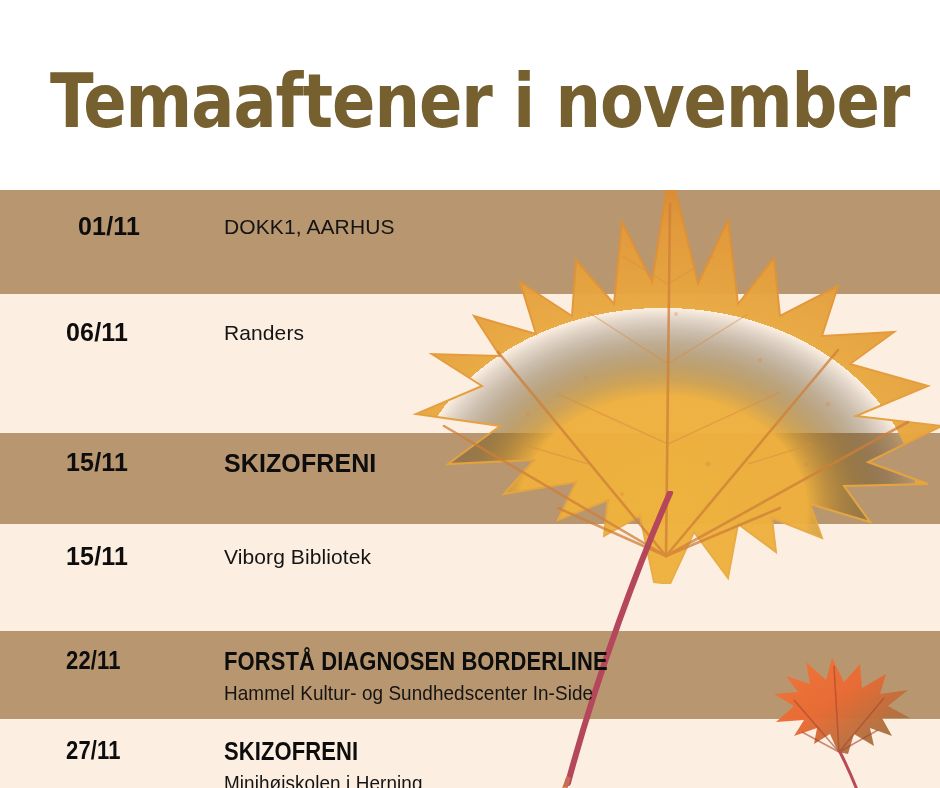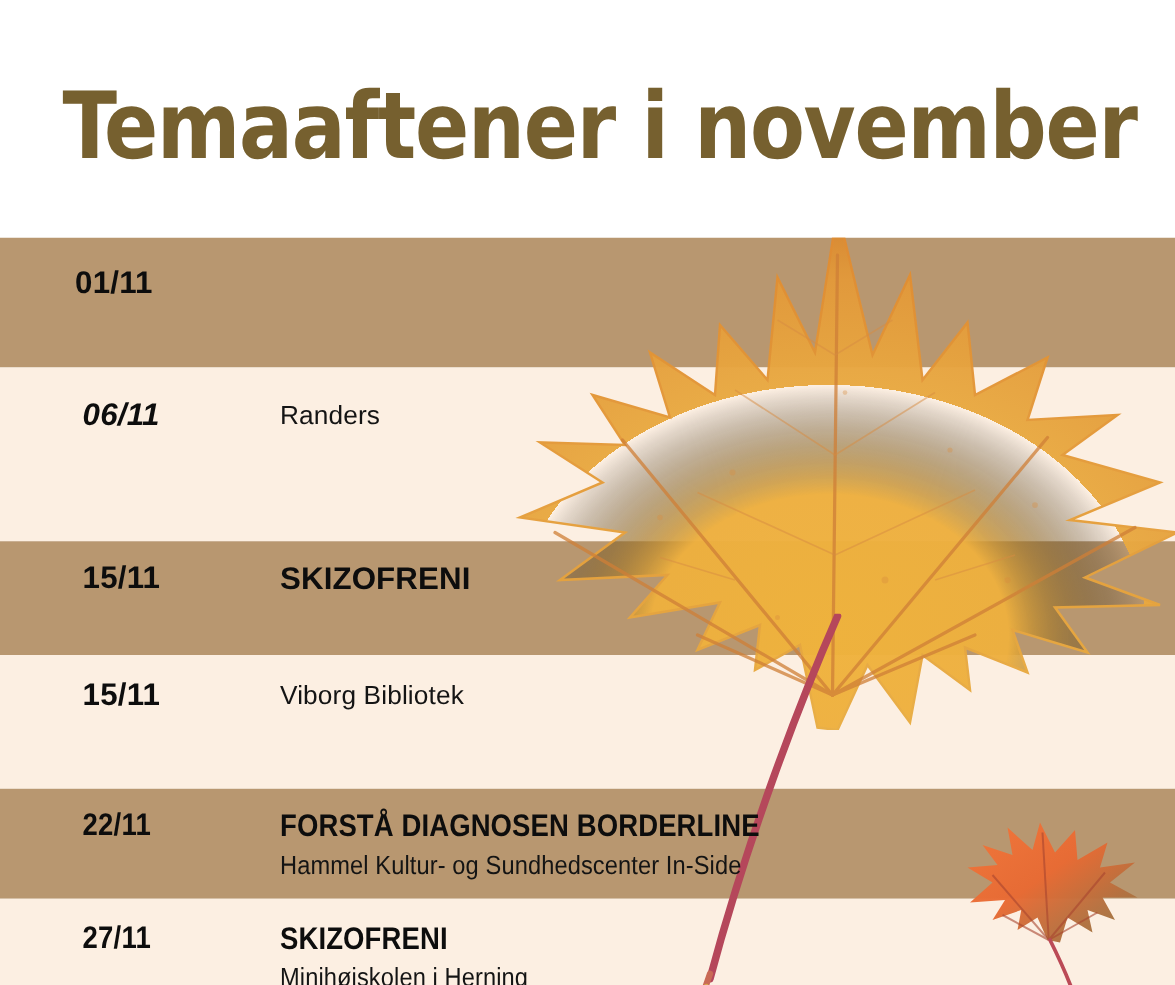--- a/index.html
+++ b/index.html
@@ -68,22 +68,22 @@
   
   .row.narrow .date,
   .row.narrow .title{
     transform:scaleX(0.88);transform-origin:left center;
   }
   .row.narrow .venue{
     transform:scaleX(0.90);transform-origin:left center;
   }
 
   
-  #row0{top:176px;} #row0 .date{left:60px;top:0;}
-  #row1{top:282px;} #row1 .date{left:66px;top:0;font-style:italic;}
+  #row0{top:176px;} #row0 .date{left:78px;top:0;}
+  #row1{top:282px;} #row1 .date{left:66px;top:0;}
   #row2{top:412px;} #row2 .date{left:66px;top:0;}
   #row3{top:506px;} #row3 .date{left:66px;top:0;}
   #row4{top:610px;} #row4 .date{left:66px;top:0;}
   #row5{top:700px;} #row5 .date{left:66px;top:0;}
 </style>
 </head>
 <body>
 
 <div id="poster" style="background: rgb(255, 255, 255);">
 
@@ -195,20 +195,21 @@
 
   <div class="header">
     <div class="poster-title">Temaaftener i november</div>
   </div>
 
   <div class="rows">
 
     <div class="row" id="row0">
       <span class="date">01/11</span>
       <div class="info">
+        <p class="venue">DOKK1, AARHUS</p>
       </div>
     </div>
 
     <div class="row" id="row1">
       <span class="date">06/11</span>
       <div class="info">
         <p class="venue">Randers</p>
       </div>
     </div>
 

